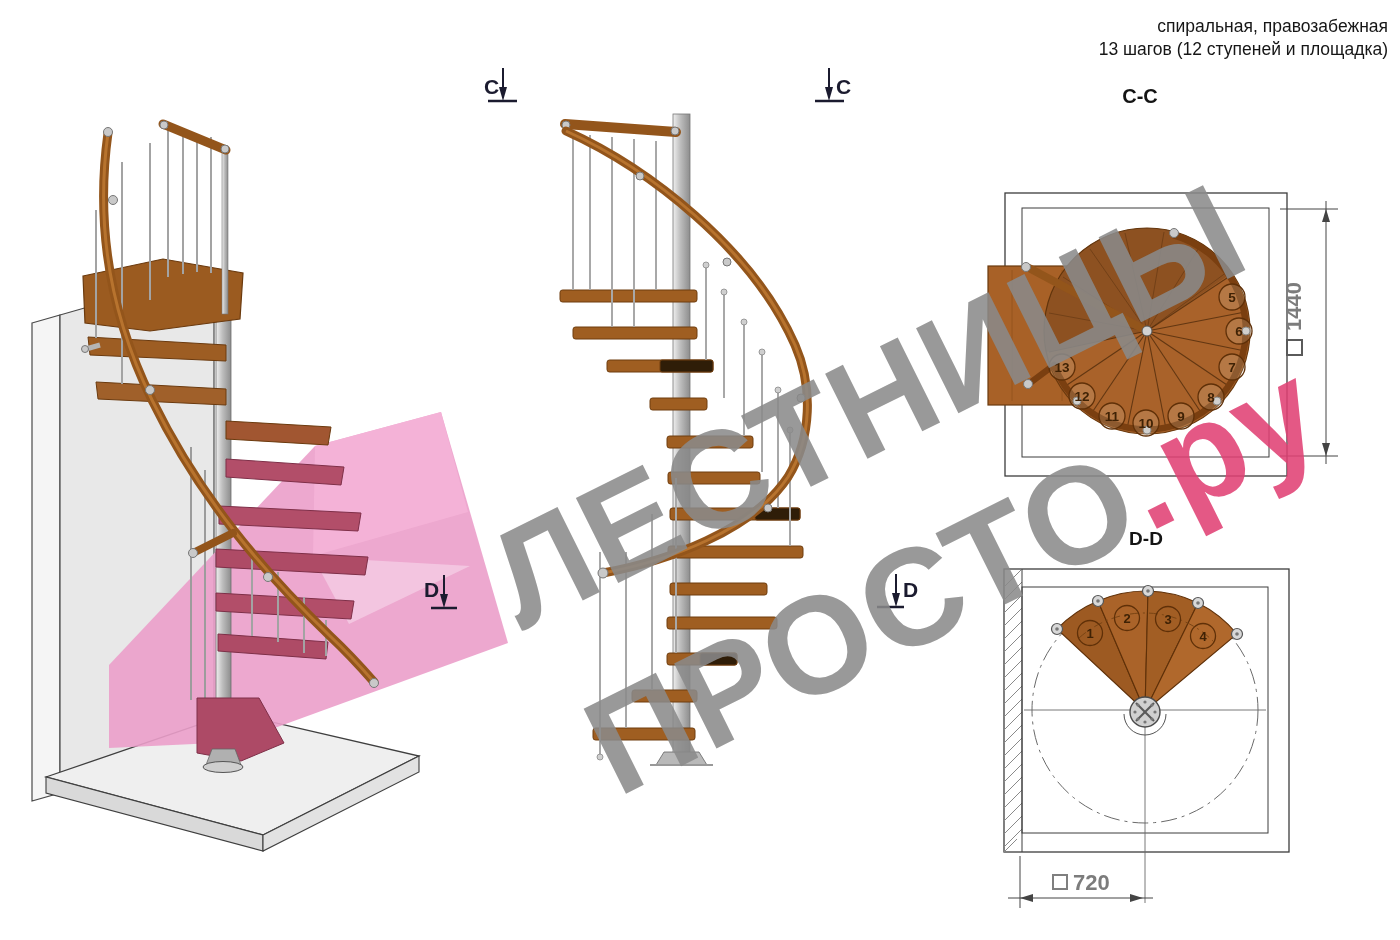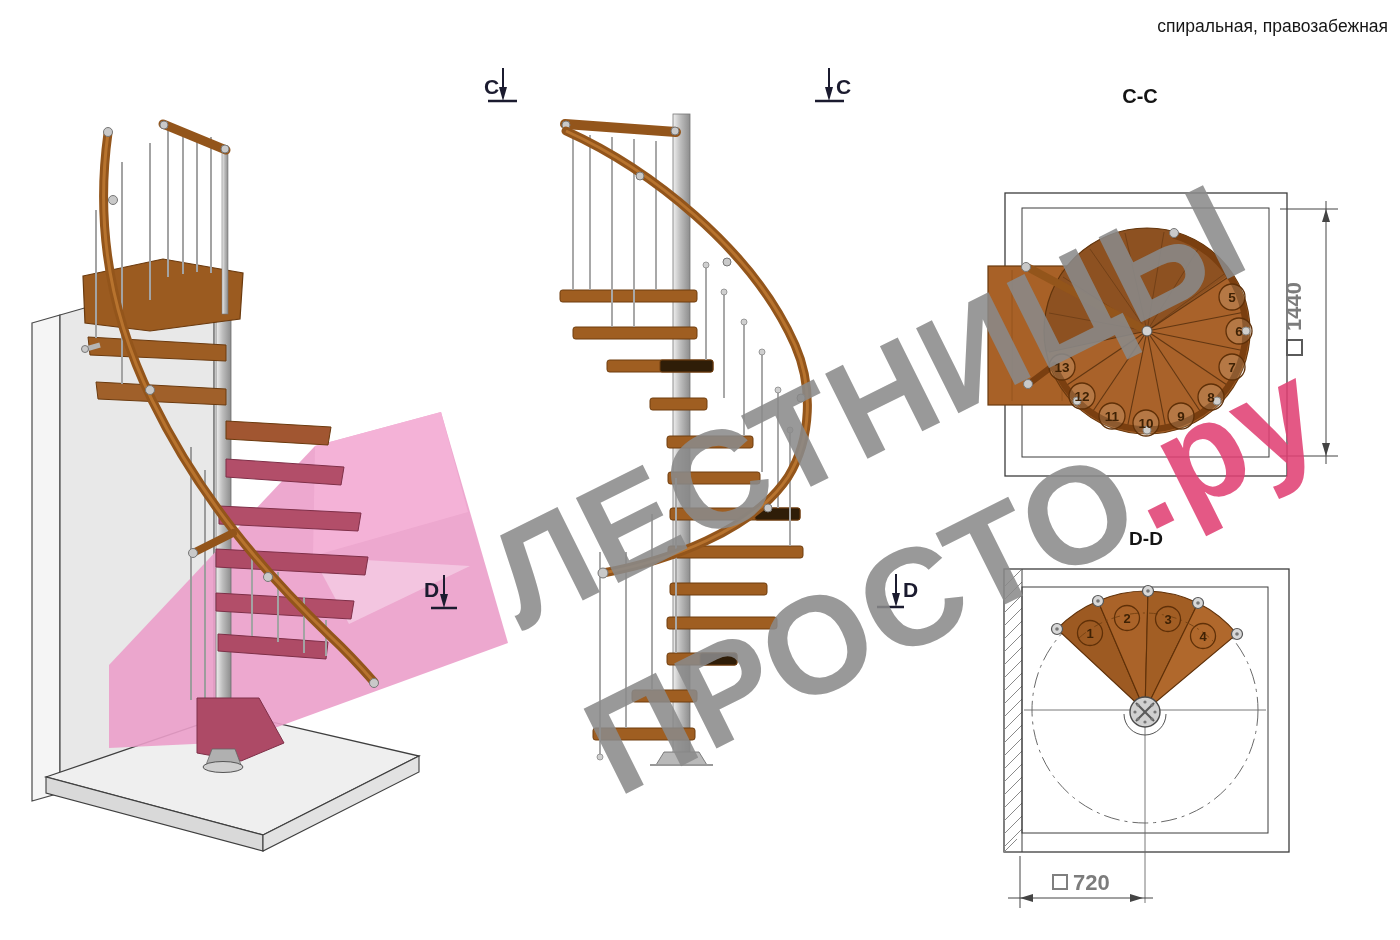--- a/index.html
+++ b/index.html
@@ -415,15 +415,16 @@
   </g>
 </svg>
 
 <div class="watermark">
   <div class="wm-gray">ЛЕСТНИЦЫ</div>
   <div><span class="wm-gray">ПРОСТО</span><span class="wm-pink">.ру</span></div>
 </div>
 
 <div class="header">
   <div>спиральная, правозабежная</div>
+  <div>13 шагов (12 ступеней и площадка)</div>
 </div>
 
 </div>
 
 </body></html>

